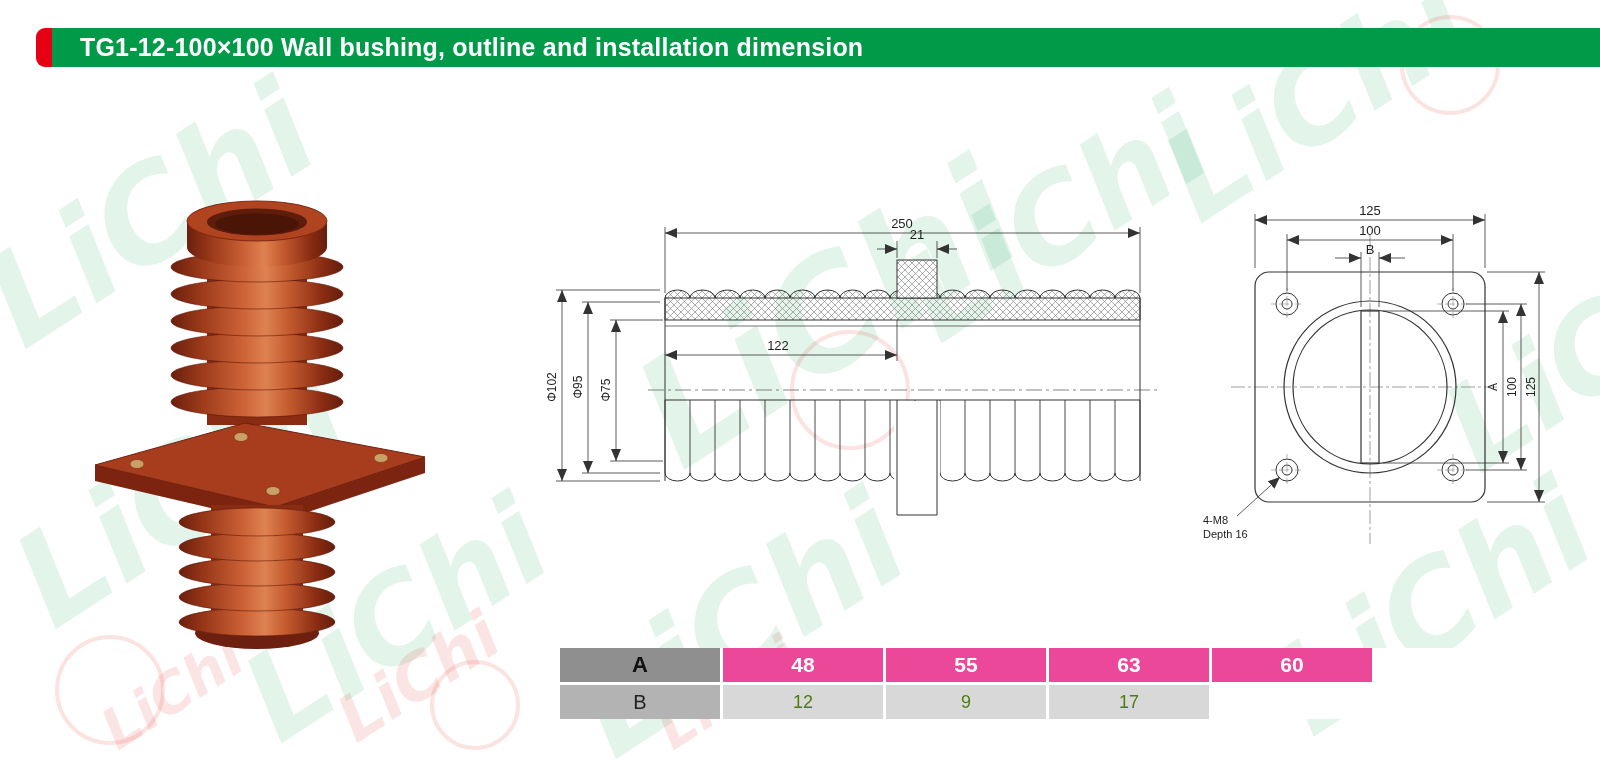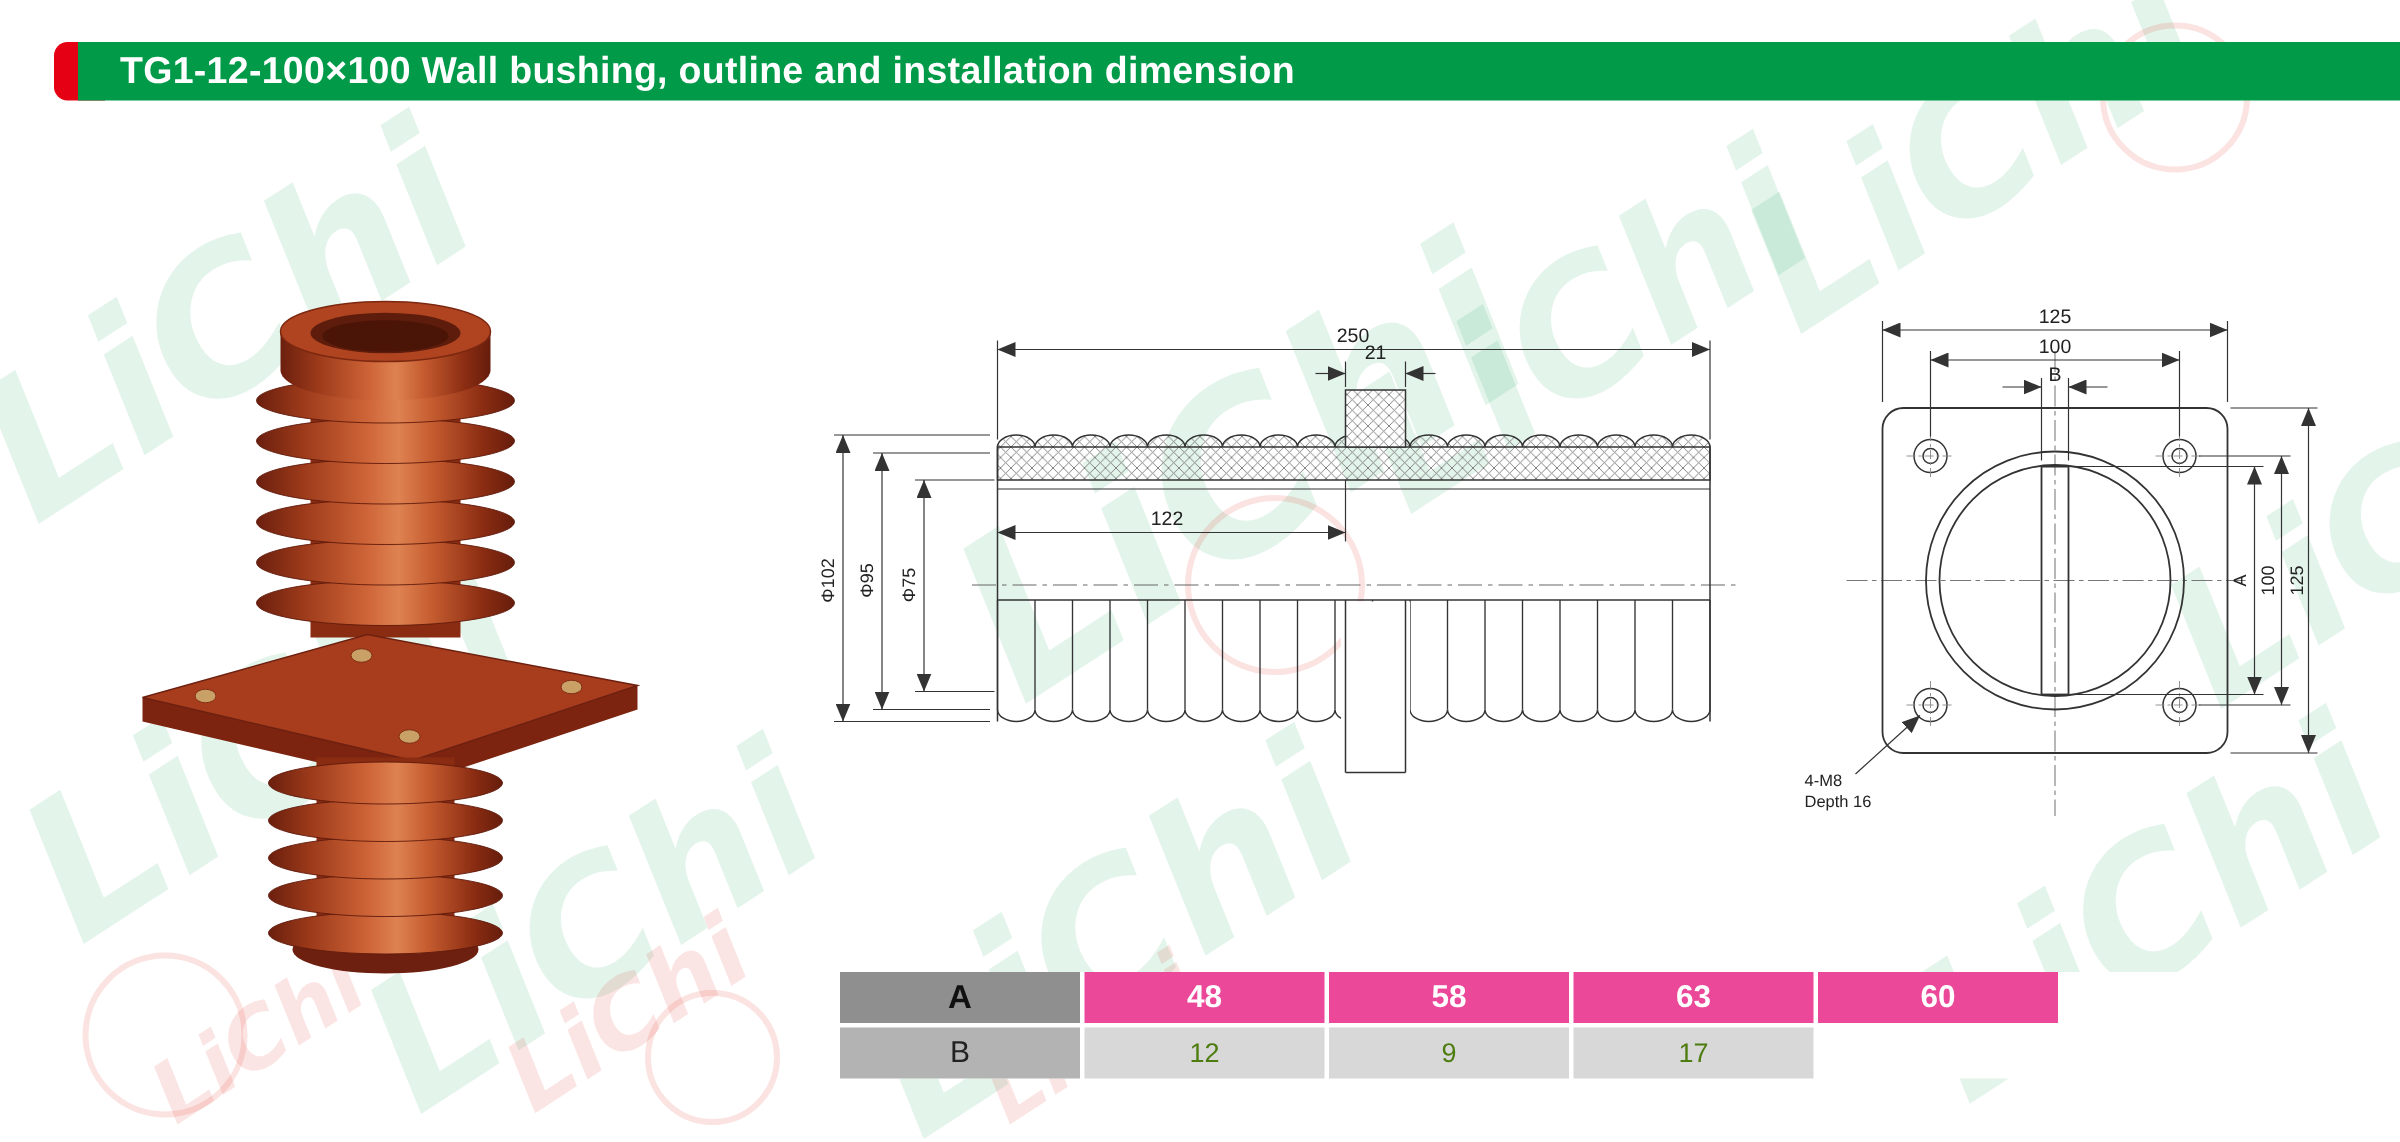--- a/index.html
+++ b/index.html
@@ -255,21 +255,21 @@
       <text x="350" y="195" transform="rotate(-90 350 195)" font-size="12">125</text>
       <text x="18" y="332" text-anchor="start" font-size="11">4-M8</text>
       <text x="18" y="346" text-anchor="start" font-size="11">Depth 16</text>
     </g>
   </svg>
 
   <div class="spec-table">
     <div class="spec-row">
       <div class="cell label-a">A</div>
       <div class="cell val-a">48</div>
-      <div class="cell val-a">58</div>
+      <div class="cell val-a">55</div>
       <div class="cell val-a">63</div>
       <div class="cell val-a">60</div>
     </div>
     <div class="spec-row">
       <div class="cell label-b">B</div>
       <div class="cell val-b">12</div>
       <div class="cell val-b">9</div>
       <div class="cell val-b">17</div>
     </div>
   </div>

